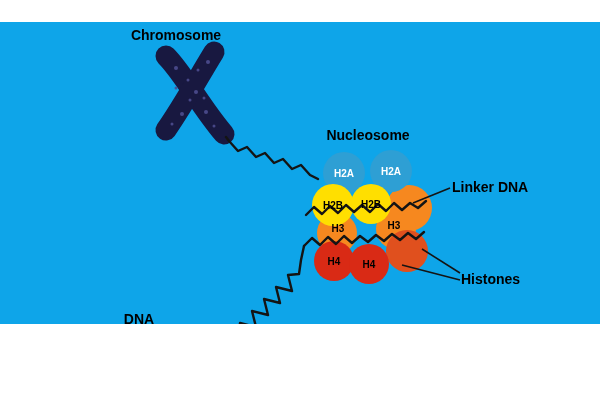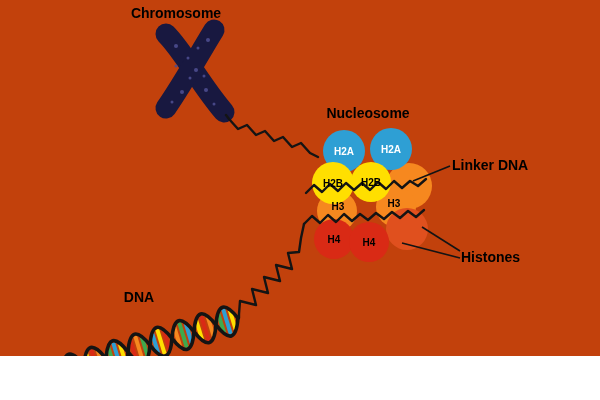--- a/index.html
+++ b/index.html
@@ -1,22 +1,23 @@
 <!DOCTYPE html>
 <html><head>
 <meta charset="utf-8">
 <style>
   html, body { margin: 0; padding: 0; background: #ffffff; }
   .canvas {
     position: relative;
     width: 600px;
-    height: 356px;
-    background: #c2410c;
+    height: 302px;
+    background: #0ea5e9;
     font-family: "Liberation Sans", sans-serif;
     overflow: hidden;
+    margin-top: 22px;
   }
   svg { position: absolute; left: 0; top: 0; }
   .lbl  { font-family: "Liberation Sans", sans-serif; font-size: 14px; font-weight: bold; fill: #000; }
   .sub  { font-family: "Liberation Sans", sans-serif; font-size: 10px; font-weight: bold; fill: #000; }
   .sub-light { font-family: "Liberation Sans", sans-serif; font-size: 10px; font-weight: bold; fill: #ffffff; }
   .dna-line { fill: none; stroke: #141414; stroke-width: 2.4; stroke-linecap: round; stroke-linejoin: round; }
   .pointer  { stroke: #141414; stroke-width: 1.6; }
   .strand   { fill: none; stroke: #141414; stroke-width: 3.6; stroke-linecap: round; }
 </style>
 </head>

